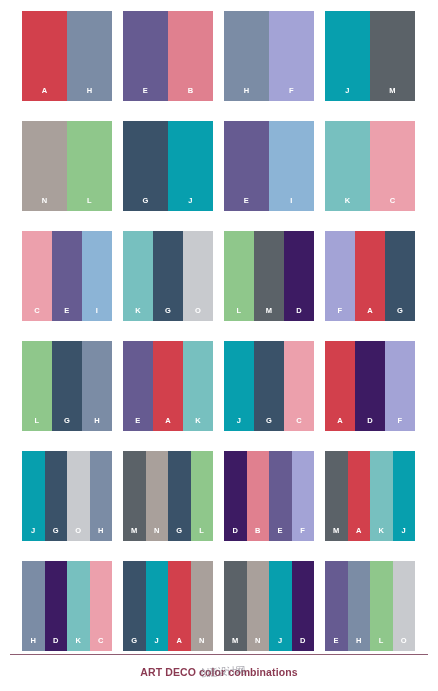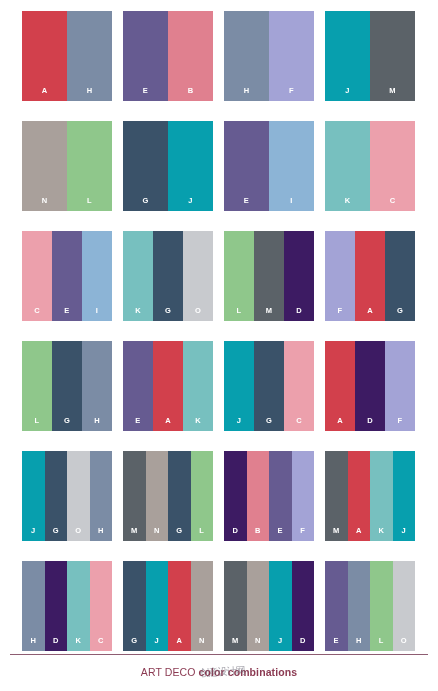--- a/index.html
+++ b/index.html
@@ -72,21 +72,21 @@
     left: 0;
     top: 19px;
     width: 438px;
     text-align: center;
     font-size: 10.5px;
     font-weight: bold;
     color: #8b3a52;
     letter-spacing: 0.1px;
     white-space: nowrap;
   }
-  #footer-caption .cap-strong { font-weight: normal; margin-top: 27px; }
+  #footer-caption .cap-strong { font-weight: bold; margin-top: 27px; }
   #footer-caption .cap-rest { font-weight: bold; }
   #watermark {
     position: absolute;
     left: 0;
     top: 18px;
     width: 438px;
     text-align: center;
     font-size: 10px;
     color: #6d6a78;
     opacity: 0.62;

